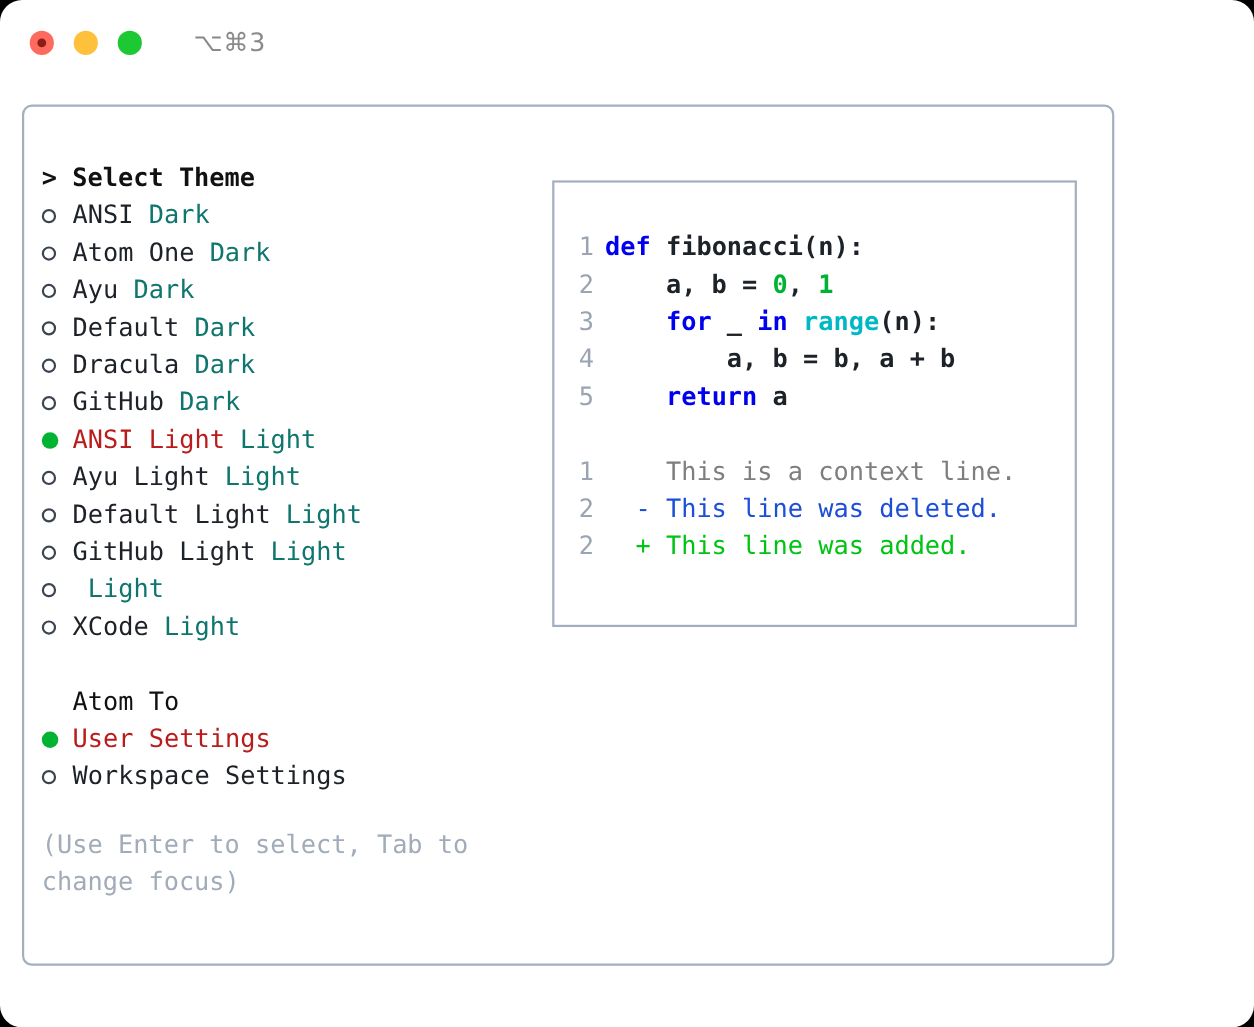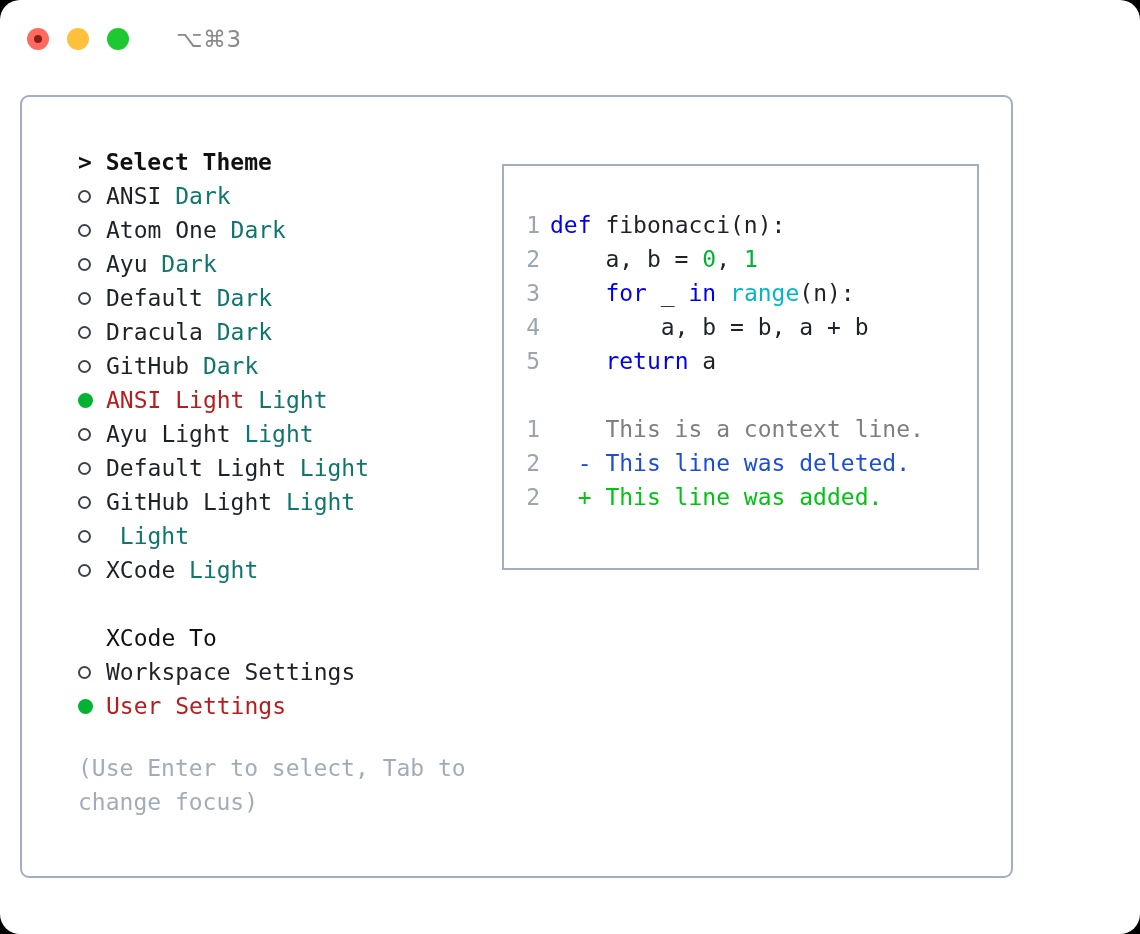--- a/index.html
+++ b/index.html
@@ -79,21 +79,20 @@
     box-sizing: border-box;
     background: #ffffff;
   }
 
   
   .left-col {
     position: absolute;
     left: 16px;
     top: 48px;
     width: 450px;
-    margin-left: 40px;
   }
 
   .section-head {
     font-size: 23px;
     line-height: 34px;
     color: #111111;
     white-space: pre;
     height: 34px;
   }
   .section-head.focused { font-weight: bold; }
@@ -174,21 +173,21 @@
     white-space: pre;
   }
   .lineno {
     width: 46px;
     flex: 0 0 46px;
     text-align: right;
     color: #9aa5b1;
     padding-right: 10px;
     box-sizing: border-box;
   }
-  .code-text { color: #1d2228; }
+  .code-text { color: #1d2228; font-weight: bold; }
 
   .tok-kw   { color: #0000ee; }
   .tok-fn   { color: #00b8c4; }
   .tok-num  { color: #00b333; }
   .tok-plain{ color: #1d2228; }
 
   .diff-gap { height: 34px; }
   .diff-ctx { color: #7e7e7e; }
   .diff-del { color: #1d4ed8; }
   .diff-add { color: #00c413; }
@@ -222,25 +221,25 @@
           <div class="opt-row selected"><span class="bullet"><span class="filled"></span></span><span class="opt-name">ANSI Light</span><span class="opt-tag">Light</span></div>
           <div class="opt-row"><span class="bullet"><span class="ring"></span></span><span class="opt-name">Ayu Light</span><span class="opt-tag">Light</span></div>
           <div class="opt-row"><span class="bullet"><span class="ring"></span></span><span class="opt-name">Default Light</span><span class="opt-tag">Light</span></div>
           <div class="opt-row"><span class="bullet"><span class="ring"></span></span><span class="opt-name">GitHub Light</span><span class="opt-tag">Light</span></div>
           <div class="opt-row"><span class="bullet"><span class="ring"></span></span><span class="opt-tag">Light</span></div>
           <div class="opt-row"><span class="bullet"><span class="ring"></span></span><span class="opt-name">XCode</span><span class="opt-tag">Light</span></div>
         </div>
 
       <div class="gap-block"></div>
 
-      <div class="section-head" style="padding-left:28px;">XCode To</div>
+      <div class="section-head" style="padding-left:28px;">Atom To</div>
 
       <div id="apply-to-list">
+          <div class="opt-row selected"><span class="bullet"><span class="filled"></span></span><span class="opt-name">User Settings</span></div>
           <div class="opt-row"><span class="bullet"><span class="ring"></span></span><span class="opt-name">Workspace Settings</span></div>
-          <div class="opt-row selected"><span class="bullet"><span class="filled"></span></span><span class="opt-name">User Settings</span></div>
         </div>
 
       <div class="hint">(Use Enter to select, Tab to change focus)</div>
     </div>
 
     <div class="right-col">
 
       <div class="preview-panel">
         <div id="code-sample">
             <div class="code-line"><span class="lineno">1</span><span class="code-text"><span class="tok-kw">def</span><span class="tok-plain"> fibonacci(n):</span></span></div>

